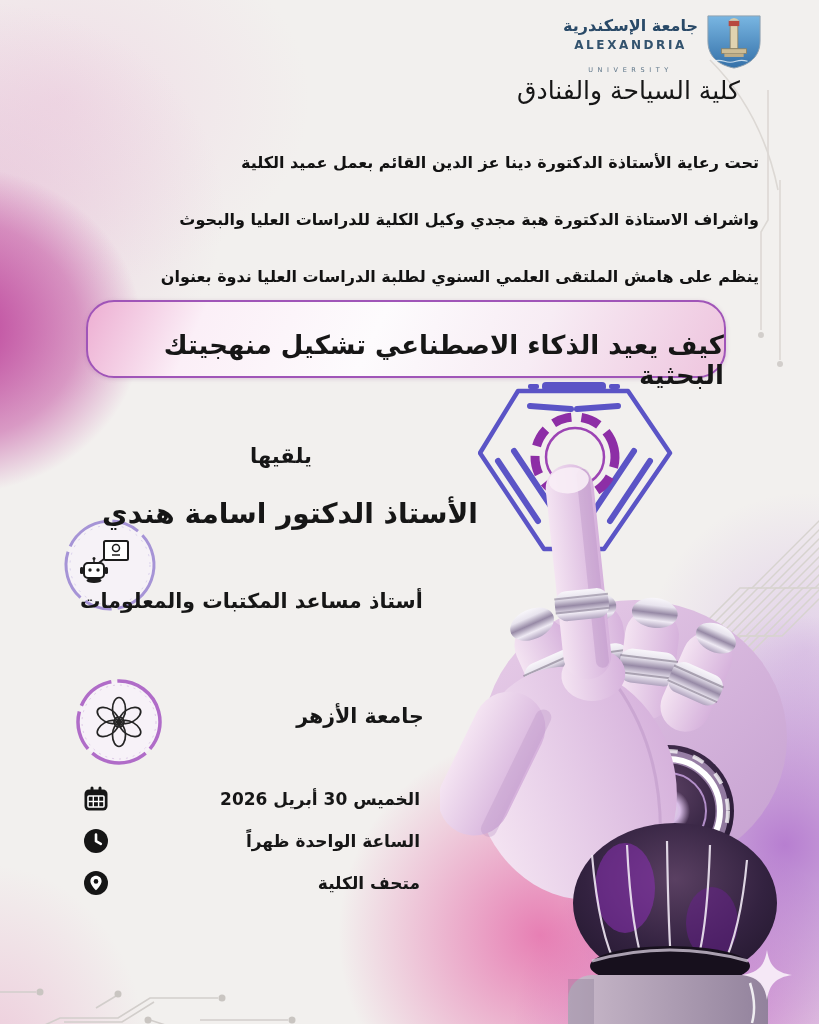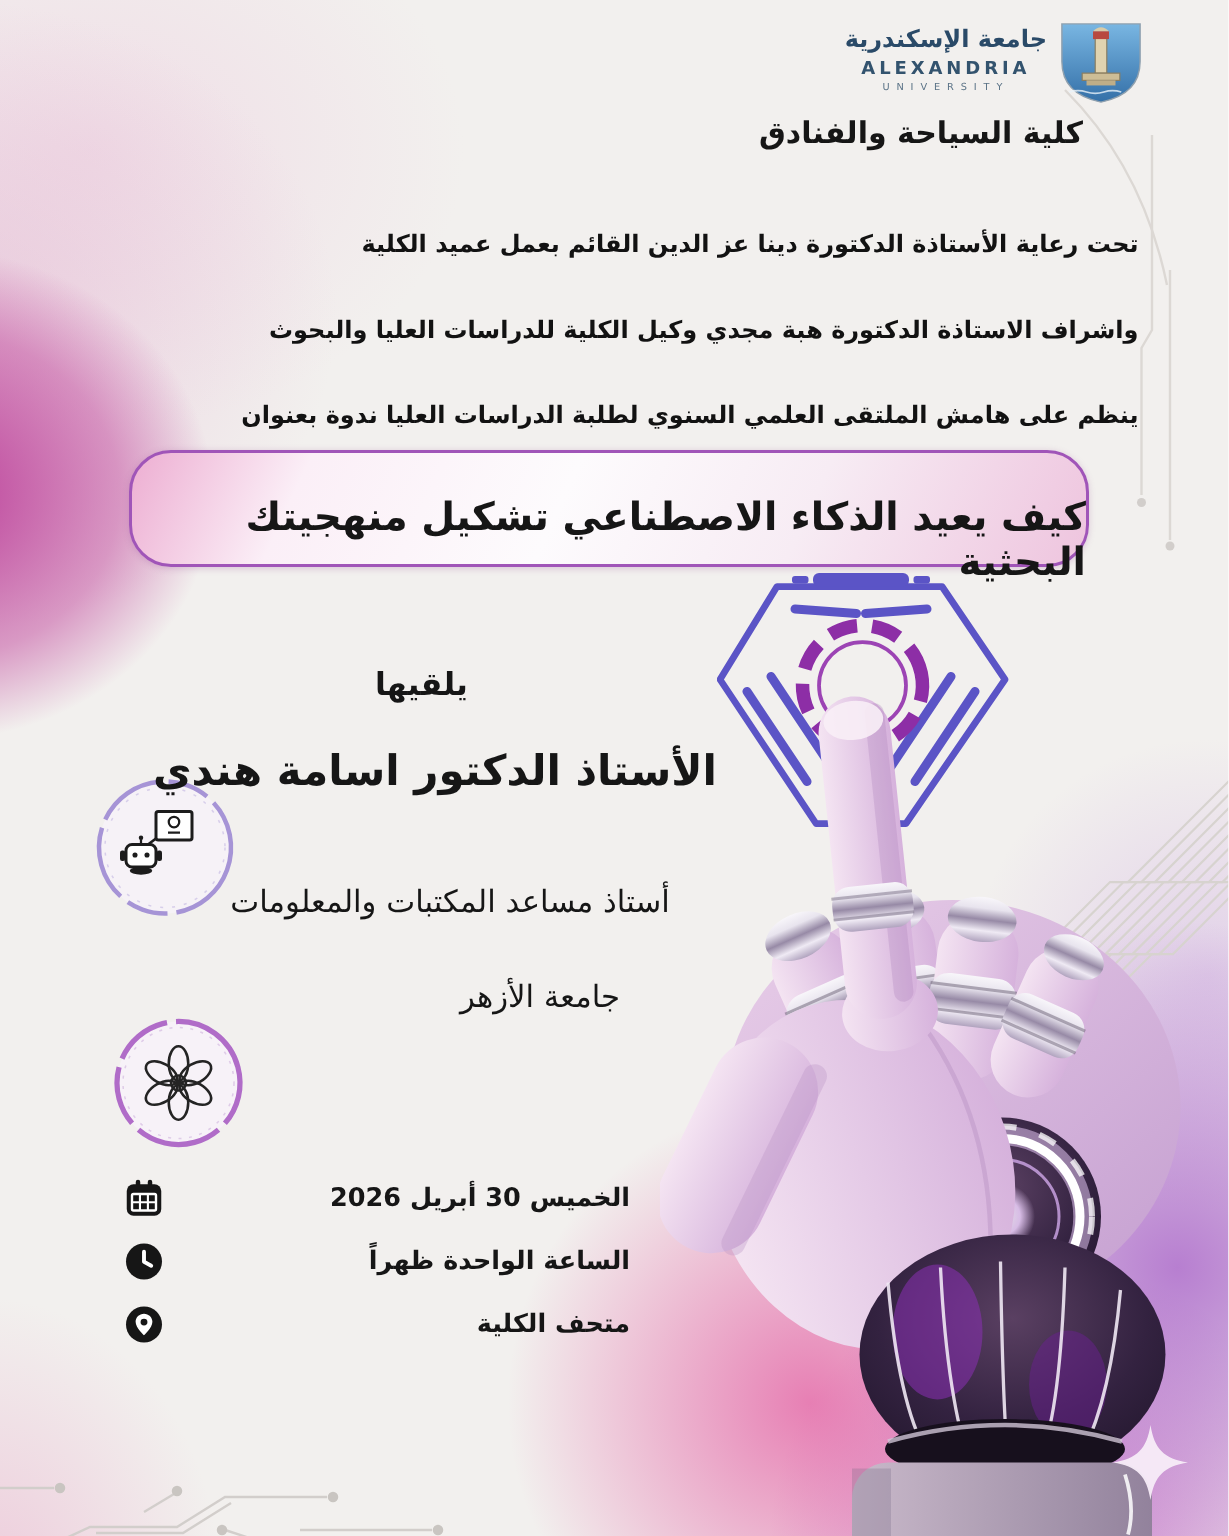--- a/index.html
+++ b/index.html
@@ -16,35 +16,35 @@
       radial-gradient(circle 260px at 700px 1030px, rgba(188,68,184,0.58), transparent 72%),
       radial-gradient(circle 210px at 805px 650px, rgba(190,140,220,0.32), transparent 75%),
       #f2f0ee;
   }
   .abs{position:absolute;}
   
   .logo{top:14px;right:56px;display:flex;align-items:flex-start;gap:7px;}
   .logo-textcol{text-align:center;padding-top:2px;}
   .logo-ar{font-size:16px;font-weight:bold;color:#2a4a68;direction:rtl;line-height:20px;}
   .logo-en{font-size:12px;font-weight:bold;letter-spacing:2.6px;color:#33536e;margin-top:2px;}
-  .logo-en-sub{font-size:6.5px;letter-spacing:4.6px;color:#5a7286;margin-top:2px;}
-  .faculty{top:76px;right:97px;font-size:20px;font-weight:bold;direction:rtl;}
+  .logo-en-sub{font-size:6.5px;letter-spacing:4.6px;color:#5a7286;margin-top:14px;}
+  .faculty{top:76px;right:79px;font-size:25px;font-weight:normal;direction:rtl;}
   
   .intro{top:134px;right:60px;width:704px;direction:rtl;text-align:right;
          font-size:16px;font-weight:bold;line-height:57px;color:#121212;}
   
   .title-box{left:86px;top:300px;width:636px;height:74px;border:2px solid #a055b8;border-radius:28px;
     background:linear-gradient(115deg,#edaed2 0%,#fbeff7 18%,#fdfbfd 45%,#f7ecf4 70%,#eec4de 100%);
     display:flex;align-items:center;justify-content:center;box-shadow:0 1px 4px rgba(150,80,150,0.25);}
   .title-box span{font-size:26px;font-weight:bold;direction:rtl;margin-top:42px;}
   
   .speaker-intro{top:444px;left:250px;width:190px;text-align:left;font-size:21px;font-weight:bold;direction:rtl;}
   .speaker-name{top:497px;left:70px;width:440px;text-align:center;font-size:28px;font-weight:bold;direction:rtl;}
-  .speaker-role{top:585px;left:80px;width:440px;text-align:center;font-size:20.5px;font-weight:normal;line-height:33px;direction:rtl;}
-  .speaker-univ{top:652px;left:255px;width:210px;text-align:center;font-size:20.5px;font-weight:normal;direction:rtl;}
+  .speaker-role{top:585px;left:80px;width:440px;text-align:left;font-size:20.5px;font-weight:bold;line-height:33px;direction:rtl;}
+  .speaker-univ{top:704px;left:255px;width:210px;text-align:center;font-size:20.5px;font-weight:bold;direction:rtl;}
   .badge1{left:62px;top:517px;}
   .badge2{left:74px;top:677px;}
   
   .detail-row{left:82px;width:338px;height:30px;display:flex;align-items:center;}
   .detail-row .txt{position:absolute;right:0;direction:rtl;font-size:17px;font-weight:bold;white-space:nowrap;}
   .row-date{top:784px;} .row-time{top:826px;} .row-loc{top:868px;}
 </style>
 </head>
 <body>
 

